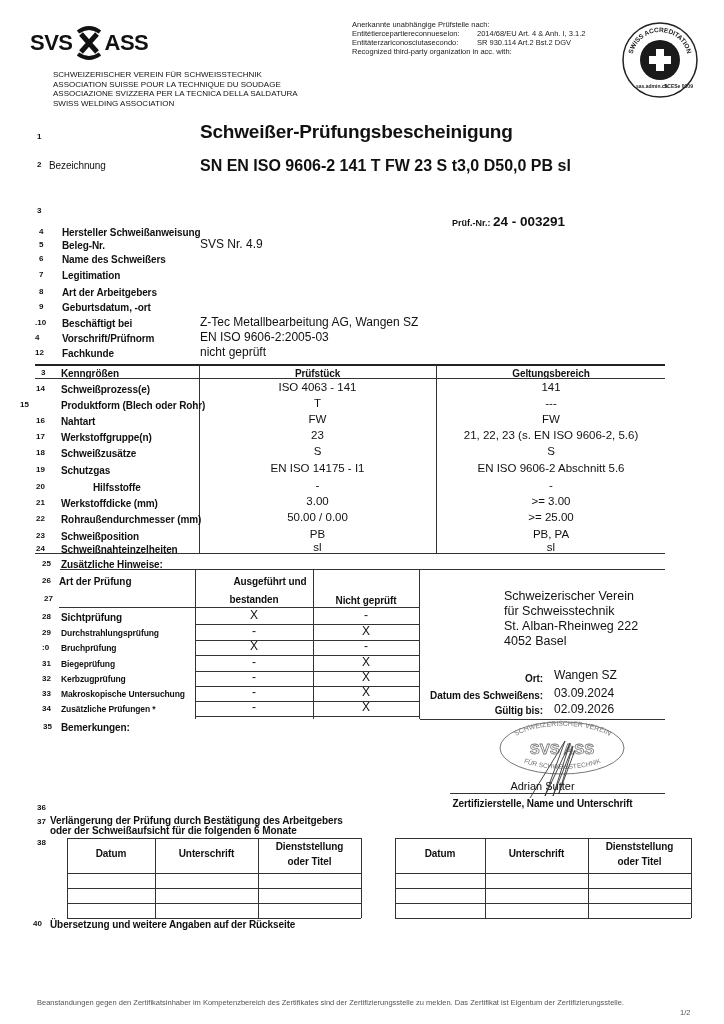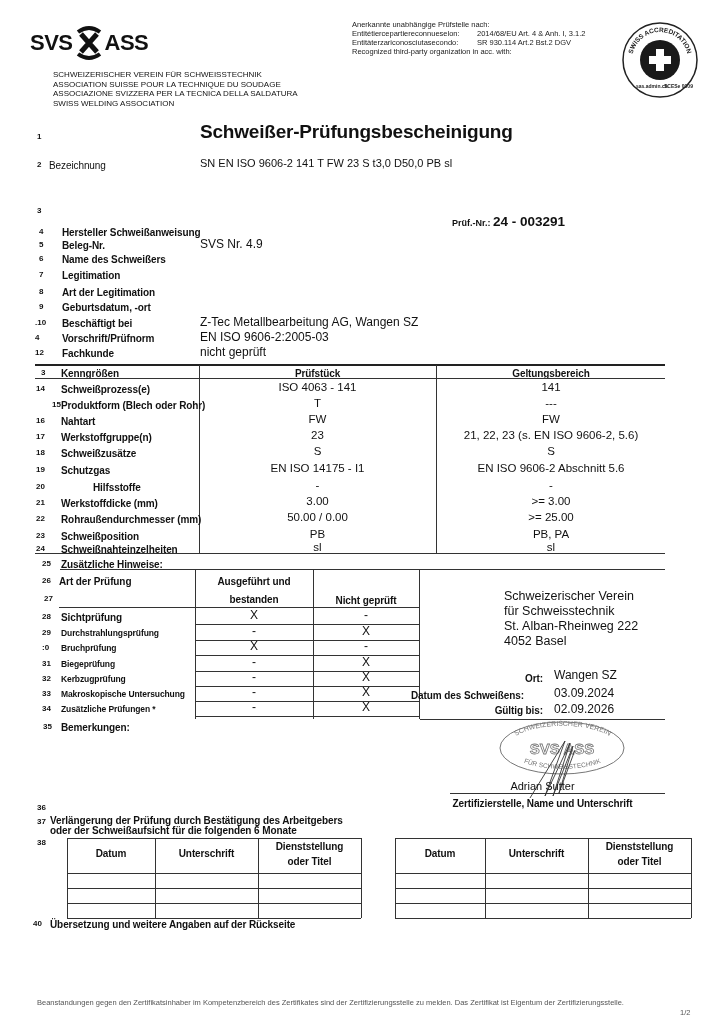--- a/index.html
+++ b/index.html
@@ -19,21 +19,21 @@
   .logo .x { margin: 0 2px; }
   .assoc { left: 53px; top: 70px; font-size: 8px; line-height: 9.5px; }
 
   .accred-text { left: 352px; top: 20px; font-size: 7.5px; line-height: 9px; color: #222; }
   .accred-text .row { display: flex; }
   .accred-text .k { width: 125px; }
 
   .badge { left: 620px; top: 20px; width: 80px; height: 80px; }
 
   .title { left: 200px; top: 121px; font-size: 19px; font-weight: bold; letter-spacing: -0.2px; }
-  .designation { left: 200px; top: 157px; font-size: 11px; font-weight: normal; text-align: right; }
+  .designation { left: 200px; top: 157px; font-size: 16px; font-weight: bold; text-align: right; }
   .pruef { left: 452px; top: 214px; font-size: 9px; font-weight: bold; }
   .pruef span.big { font-size: 13.5px; }
 
   
   .tcell { position: absolute; text-align: center; font-size: 11.5px; }
   .footer { left: 37px; top: 998px; font-size: 7.5px; color: #555; width: 650px; line-height: 10px; }
   .page { left: 680px; top: 1008px; font-size: 7.5px; color: #555; }
 </style>
 </head>
 <body>
@@ -96,21 +96,21 @@
     <div class="abs num" style="left:39px;top:227px;">4</div>
     <div class="abs lbl" style="left:62px;top:227px;">Hersteller Schweißanweisung</div>
     <div class="abs num" style="left:39px;top:240px;">5</div>
     <div class="abs lbl" style="left:62px;top:240px;">Beleg-Nr.</div>
     <div class="abs val" style="left:200px;top:237px;">SVS Nr. 4.9</div>
     <div class="abs num" style="left:39px;top:254px;">6</div>
     <div class="abs lbl" style="left:62px;top:254px;">Name des Schweißers</div>
     <div class="abs num" style="left:39px;top:270px;">7</div>
     <div class="abs lbl" style="left:62px;top:270px;">Legitimation</div>
     <div class="abs num" style="left:39px;top:287px;">8</div>
-    <div class="abs lbl" style="left:62px;top:287px;">Art der Legitimation</div>
+    <div class="abs lbl" style="left:62px;top:287px;">Art der Arbeitgebers</div>
     <div class="abs num" style="left:39px;top:302px;">9</div>
     <div class="abs lbl" style="left:62px;top:302px;">Geburtsdatum, -ort</div>
     <div class="abs num" style="left:35px;top:318px;">.10</div>
     <div class="abs lbl" style="left:62px;top:318px;">Beschäftigt bei</div>
     <div class="abs val" style="left:200px;top:315px;">Z-Tec Metallbearbeitung AG, Wangen SZ</div>
     <div class="abs num" style="left:35px;top:333px;">4</div>
     <div class="abs lbl" style="left:62px;top:333px;">Vorschrift/Prüfnorm</div>
     <div class="abs val" style="left:200px;top:330px;">EN ISO 9606-2:2005-03</div>
     <div class="abs num" style="left:35px;top:348px;">12</div>
     <div class="abs lbl" style="left:62px;top:348px;">Fachkunde</div>
@@ -123,21 +123,21 @@
 <div class="abs num" style="left:41px;top:368px;">3</div>
 <div class="abs lbl" style="left:61px;top:368px;">Kenngrößen</div>
 <div class="abs lbl center" style="left:199px;top:368px;width:237px;">Prüfstück</div>
 <div class="abs lbl center" style="left:436px;top:368px;width:230px;">Geltungsbereich</div>
 <div class="hline" style="left:35px;top:378px;width:630px;"></div>
 <div id="params-rows">
     <div class="abs num" style="left:36px;top:384px;">14</div>
     <div class="abs lbl" style="left:61px;top:384px;">Schweißprozess(e)</div>
     <div class="tcell" style="left:199px;top:381px;width:237px;">ISO 4063 - 141</div>
     <div class="tcell" style="left:436px;top:381px;width:230px;">141</div>
-    <div class="abs num" style="left:52px;top:400px;text-align:right;">15</div>
+    <div class="abs num" style="left:20px;top:400px;text-align:right;">15</div>
     <div class="abs lbl" style="left:61px;top:400px;">Produktform (Blech oder Rohr)</div>
     <div class="tcell" style="left:199px;top:397px;width:237px;">T</div>
     <div class="tcell" style="left:436px;top:397px;width:230px;">---</div>
     <div class="abs num" style="left:36px;top:416px;">16</div>
     <div class="abs lbl" style="left:61px;top:416px;">Nahtart</div>
     <div class="tcell" style="left:199px;top:413px;width:237px;">FW</div>
     <div class="tcell" style="left:436px;top:413px;width:230px;">FW</div>
     <div class="abs num" style="left:36px;top:432px;">17</div>
     <div class="abs lbl" style="left:61px;top:432px;">Werkstoffgruppe(n)</div>
     <div class="tcell" style="left:199px;top:429px;width:237px;">23</div>
@@ -174,21 +174,21 @@
 <div class="hline" style="left:35px;top:553px;width:630px;"></div>
 <div class="abs num" style="left:42px;top:559px;">25</div>
 <div class="abs lbl" style="left:61px;top:559px;">Zusätzliche Hinweise:</div>
 <div class="hline" style="left:60px;top:569px;width:605px;"></div>
 
 <div class="vline" style="left:195px;top:570px;height:149px;"></div>
 <div class="vline" style="left:313px;top:570px;height:149px;"></div>
 <div class="vline" style="left:419px;top:570px;height:149px;"></div>
 <div class="abs num" style="left:42px;top:576px;">26</div>
 <div class="abs lbl" style="left:59px;top:576px;">Art der Prüfung</div>
-<div class="abs lbl center" style="left:195px;top:576px;width:118px;">Ausgeführt und</div>
+<div class="abs lbl center" style="left:195px;top:576px;width:118px;padding-left:16px;">Ausgeführt und</div>
 <div class="abs num" style="left:44px;top:594px;">27</div>
 <div class="abs lbl center" style="left:195px;top:594px;width:118px;">bestanden</div>
 <div class="abs lbl center" style="left:313px;top:595px;width:106px;">Nicht geprüft</div>
 <div class="hline" style="left:59px;top:607px;width:361px;"></div>
 <div id="tests-rows">
     <div class="abs num" style="left:42px;top:612px;">28</div>
     <div class="abs lbl" style="left:61px;top:612px;font-size:10px;">Sichtprüfung</div>
     <div class="tcell" style="left:195px;top:608px;width:118px;font-size:12px;">X</div>
     <div class="tcell" style="left:313px;top:608px;width:106px;font-size:12px;">-</div>
     <div class="hline" style="left:195px;top:624px;width:225px;"></div>
@@ -227,21 +227,21 @@
 <div class="abs lbl" style="left:61px;top:722px;">Bemerkungen:</div>
 
 <div class="abs" style="left:504px;top:589px;font-size:12.5px;line-height:15px;">
   <div>Schweizerischer Verein</div>
   <div>für Schweisstechnik</div>
   <div>St. Alban-Rheinweg 222</div>
   <div>4052 Basel</div>
 </div>
 <div class="abs lbl" style="left:420px;top:673px;width:123px;text-align:right;">Ort:</div>
 <div class="abs val" style="left:554px;top:668px;">Wangen SZ</div>
-<div class="abs lbl" style="left:411px;top:690px;width:123px;text-align:left;">Datum des Schweißens:</div>
+<div class="abs lbl" style="left:420px;top:690px;width:123px;text-align:right;">Datum des Schweißens:</div>
 <div class="abs val" style="left:554px;top:686px;">03.09.2024</div>
 <div class="abs lbl" style="left:420px;top:705px;width:123px;text-align:right;font-size:10px;">Gültig bis:</div>
 <div class="abs val" style="left:554px;top:702px;">02.09.2026</div>
 <div class="hline" style="left:420px;top:719px;width:245px;"></div>
 
 <svg class="abs" style="left:495px;top:718px;" width="135" height="60" viewBox="0 0 135 60">
   <defs>
     <path id="stTop" d="M12 30 A55 22 0 0 1 123 30"></path>
     <path id="stBot" d="M14 34 A55 22 0 0 0 121 34"></path>
   </defs>

